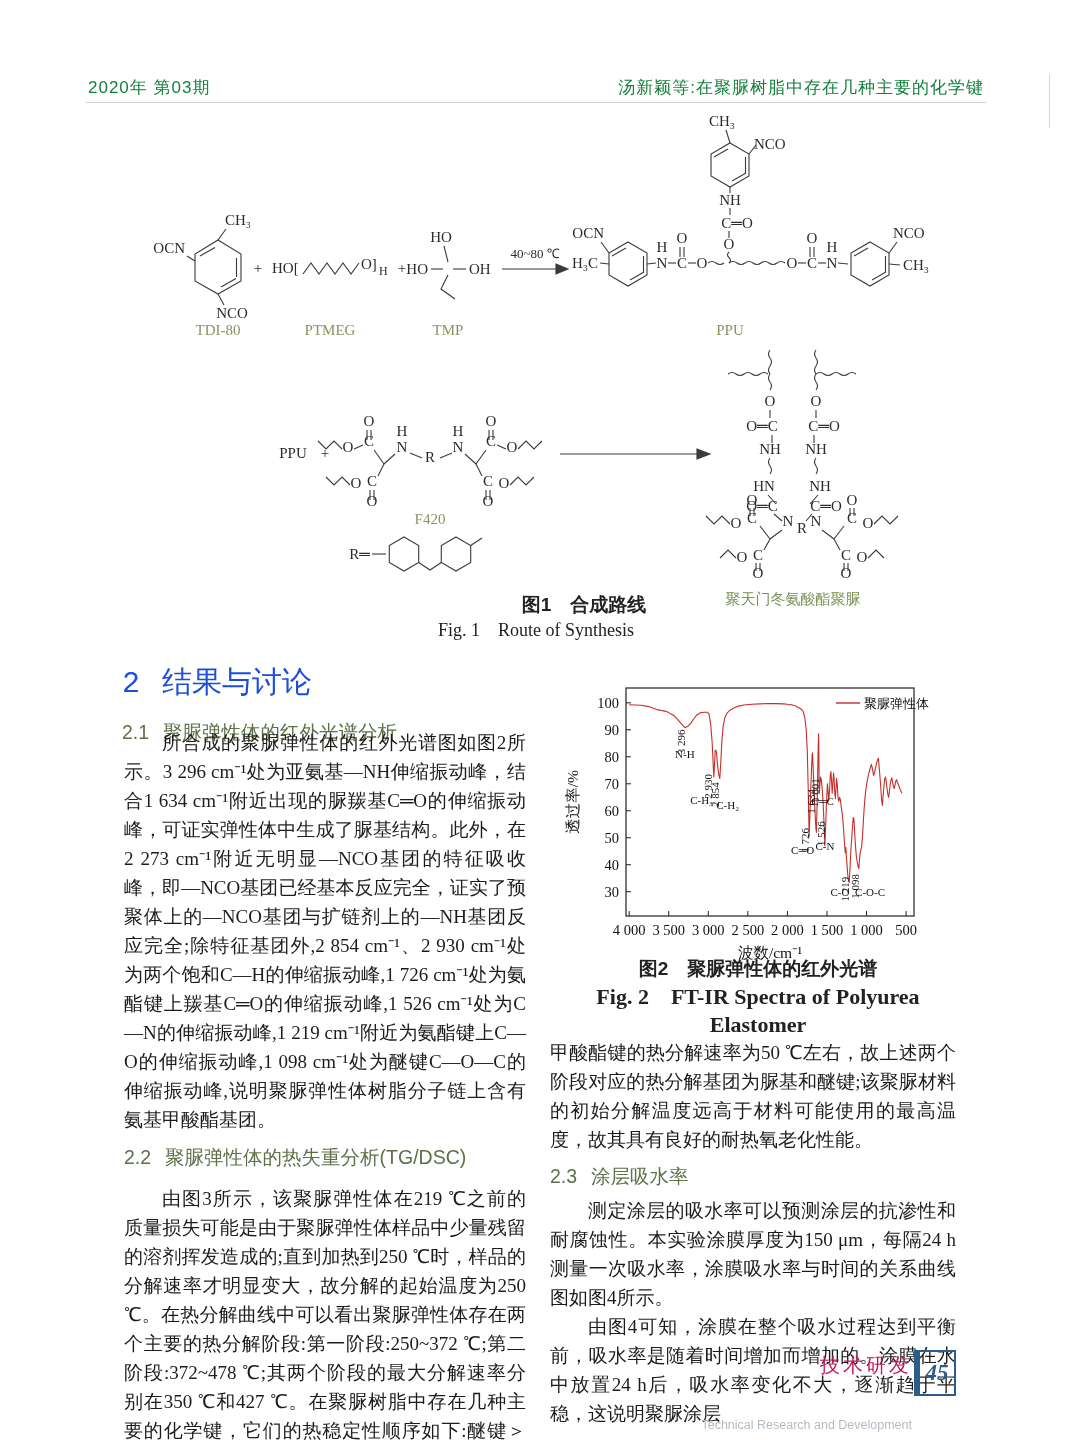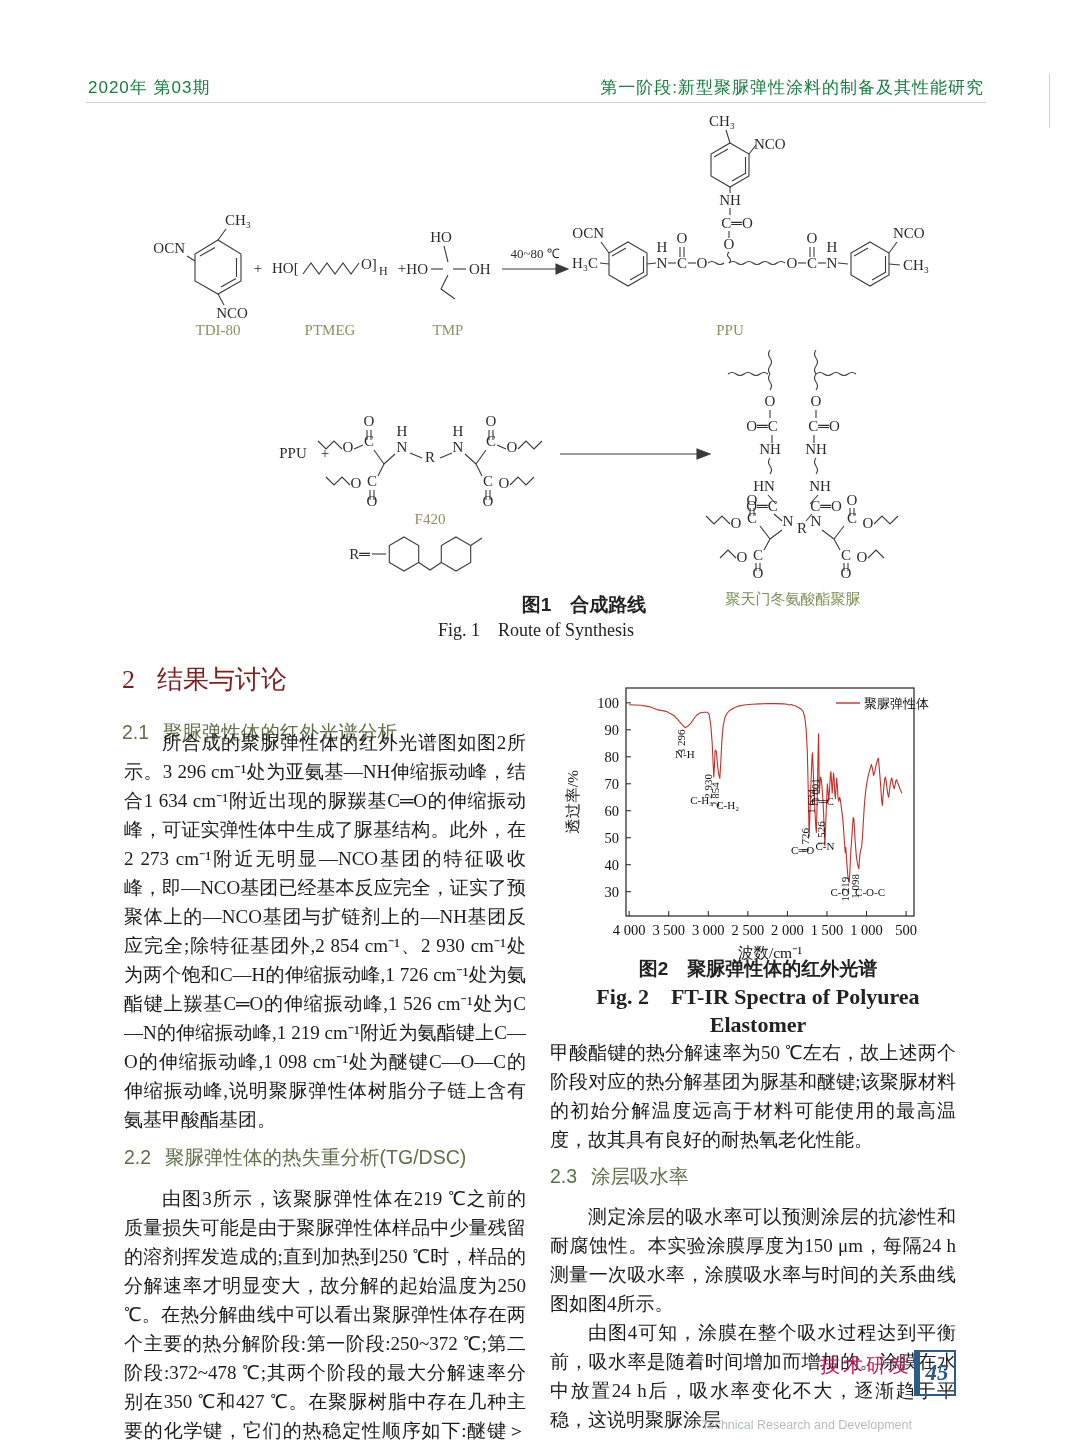--- a/index.html
+++ b/index.html
@@ -19,33 +19,33 @@
   #fig1 .grn{fill:#7d9157;font-size:15px;}
   #fig1 .sm{font-size:12px;}
   #fig1 .cnd{font-size:13px;}
   #fig1 path,#fig1 line,#fig1 polygon{stroke:#3a3a3a;stroke-width:1.1;fill:none;}
   #fig1 polygon{fill:#3a3a3a;}
   .figcap-zh{position:absolute;left:0;width:1072px;text-align:center;top:592px;
              font-family:"Liberation Sans",sans-serif;font-weight:bold;font-size:19px;color:#222;padding-left:48px;}
   .figcap-en{position:absolute;left:0;width:1072px;text-align:center;top:618px;
              font-weight:normal;font-size:18px;color:#222;}
   
-  .sec1{position:absolute;left:122px;top:662px;font-family:Liberation Serif, serif;
-        font-size:26px;color:#7f1d1d;font-weight:500;}
+  .sec1{position:absolute;left:122px;top:662px;font-family:Liberation Mono, monospace;
+        font-size:30px;color:#1d4ed8;font-weight:500;}
   .sec1 .num{margin-right:22px;}
   .sec2h{font-family:"Liberation Sans",sans-serif;font-size:19.5px;color:#5e7148;font-weight:500;}
   .sec2h .num{margin-right:14px;}
   #sec21{position:absolute;left:122px;top:719px;}
   
   #col-left{position:absolute;left:124px;top:728px;width:402px;}
   #col-right{position:absolute;left:550px;top:1038px;width:406px;}
   .bodyp{margin:0;font-size:19px;line-height:29px;text-align:justify;color:#1c1c1c;}
   .indent{text-indent:2em;}
   #sec22{margin-top:10px;margin-bottom:13px;}
-  #sec23{margin-top:9px;margin-bottom:12px;}
+  #sec23{margin-top:9px;margin-bottom:6px;}
   
   #chartbox{position:absolute;left:548px;top:672px;width:420px;height:300px;}
   #ftir text{font-family:"Liberation Serif",serif;fill:#111;}
   #fig2cap-zh{position:absolute;left:548px;width:420px;top:956px;text-align:center;
               font-family:"Liberation Sans",sans-serif;font-weight:bold;font-size:19px;color:#222;}
   #fig2cap-en{position:absolute;left:548px;width:420px;top:982px;text-align:center;
               font-weight:bold;font-size:22px;color:#222;}
   
   #ftr-zh{position:absolute;right:160px;top:1352px;font-family:Liberation Mono, monospace;
           font-size:20px;color:#be185d;letter-spacing:3px;}
@@ -56,21 +56,21 @@
            justify-content:center;}
   #pagenum{font-family:"Liberation Serif",serif;font-style:italic;font-weight:bold;
            font-size:23px;color:#2b5c8a;}
 </style>
 </head>
 <body>
 
 <div id="page">
 
   <div id="hdr-left" class="hdr">2020年 第03期</div>
-  <div id="hdr-right" class="hdr">第一阶段:新型聚脲弹性涂料的制备及其性能研究</div>
+  <div id="hdr-right" class="hdr">汤新颖等:在聚脲树脂中存在几种主要的化学键</div>
   <div id="hdr-rule"></div>
   <div id="hdr-vline"></div>
 
   <svg id="fig1" width="1072" height="530" viewBox="0 0 1072 530">
 
     <path d="M218 128 L241 142 L241 169 L218 182 L195 169 L195 142 Z"></path>
     <path d="M236.5 146 L236.5 165"></path>
       <path d="M200 144 L215 135.5"></path>
       <path d="M221 175 L236 166.5"></path>
     <path d="M218 128 L226 117"></path>

